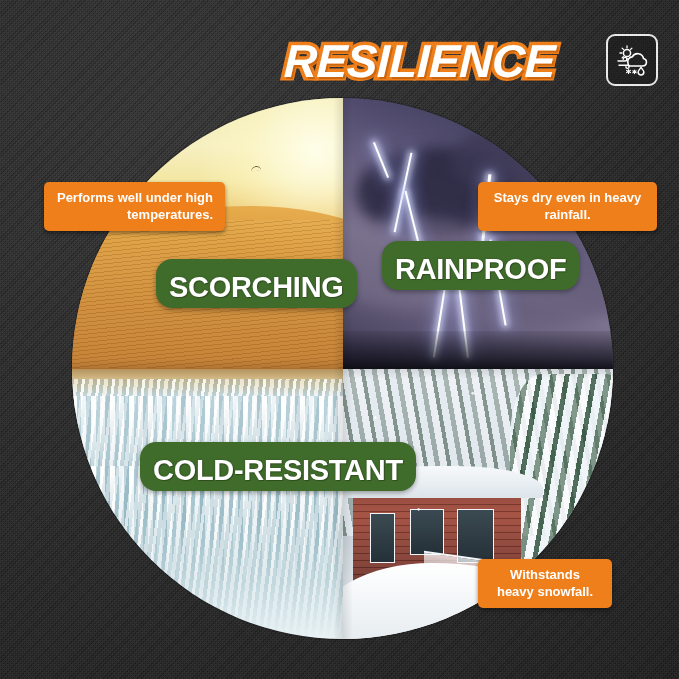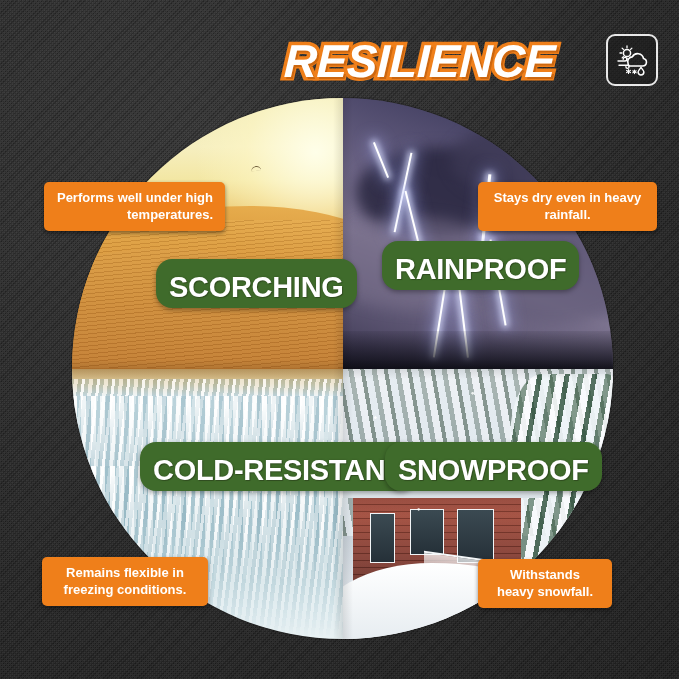--- a/index.html
+++ b/index.html
@@ -519,22 +519,18 @@
 
   <div class="qlabel lb-scorching">
     <span>SCORCHING</span>
   </div>
   <div class="qlabel lb-rainproof">
     <span>RAINPROOF</span>
   </div>
   <div class="qlabel lb-cold">
     <span>COLD-RESISTANT</span>
   </div>
-  <div class="qlabel lb-snowproof">
-    <span>SNOWPROOF</span>
-  </div>
 
   <div class="callout co-hot">Performs well under high temperatures.</div>
   <div class="callout co-rain">Stays dry even in heavy rainfall.</div>
-  <div class="callout co-cold">Remains flexible in freezing conditions.</div>
   <div class="callout co-snow">Withstands heavy snowfall.</div>
 
 </div>
 
 </body></html>

